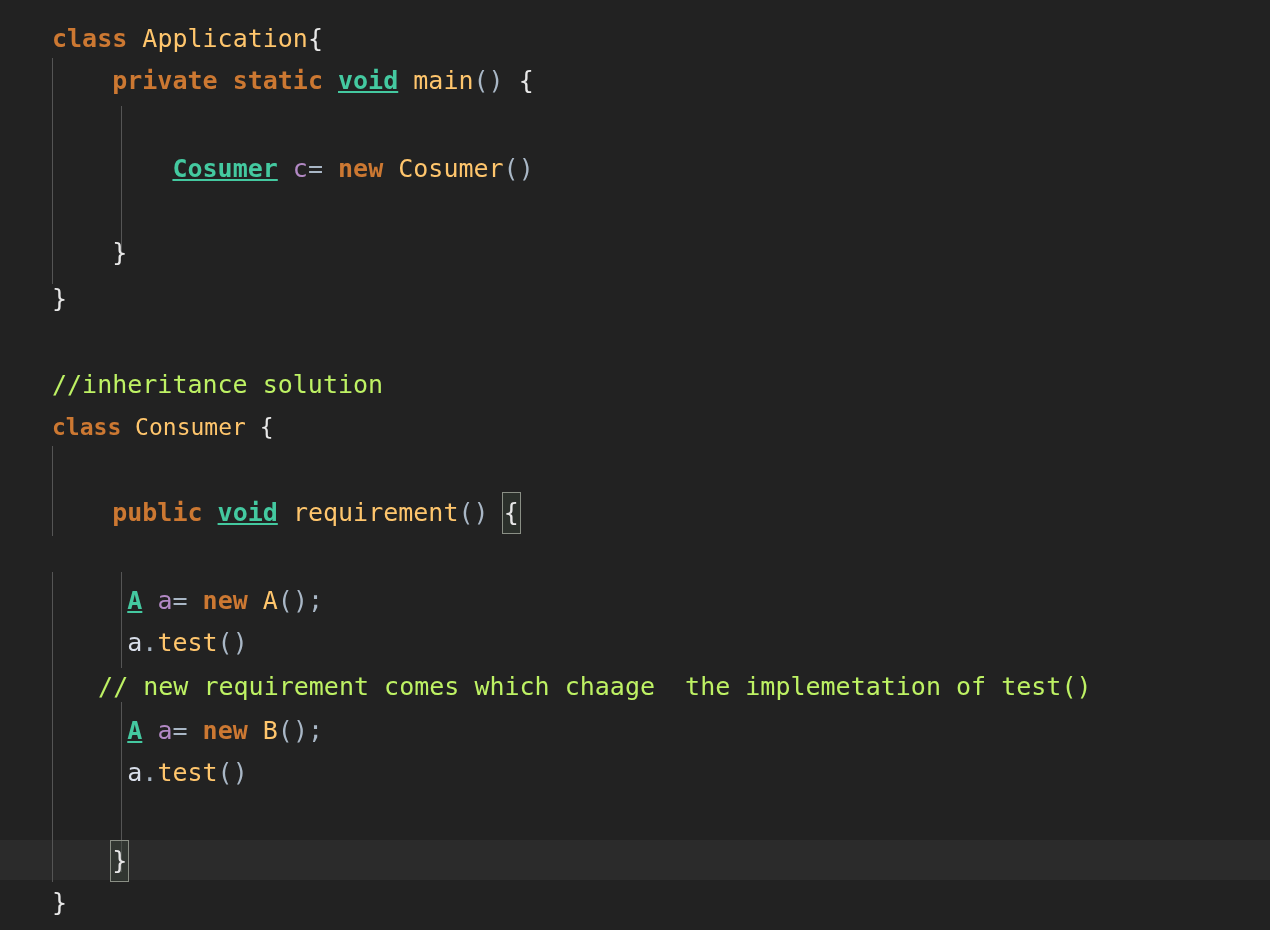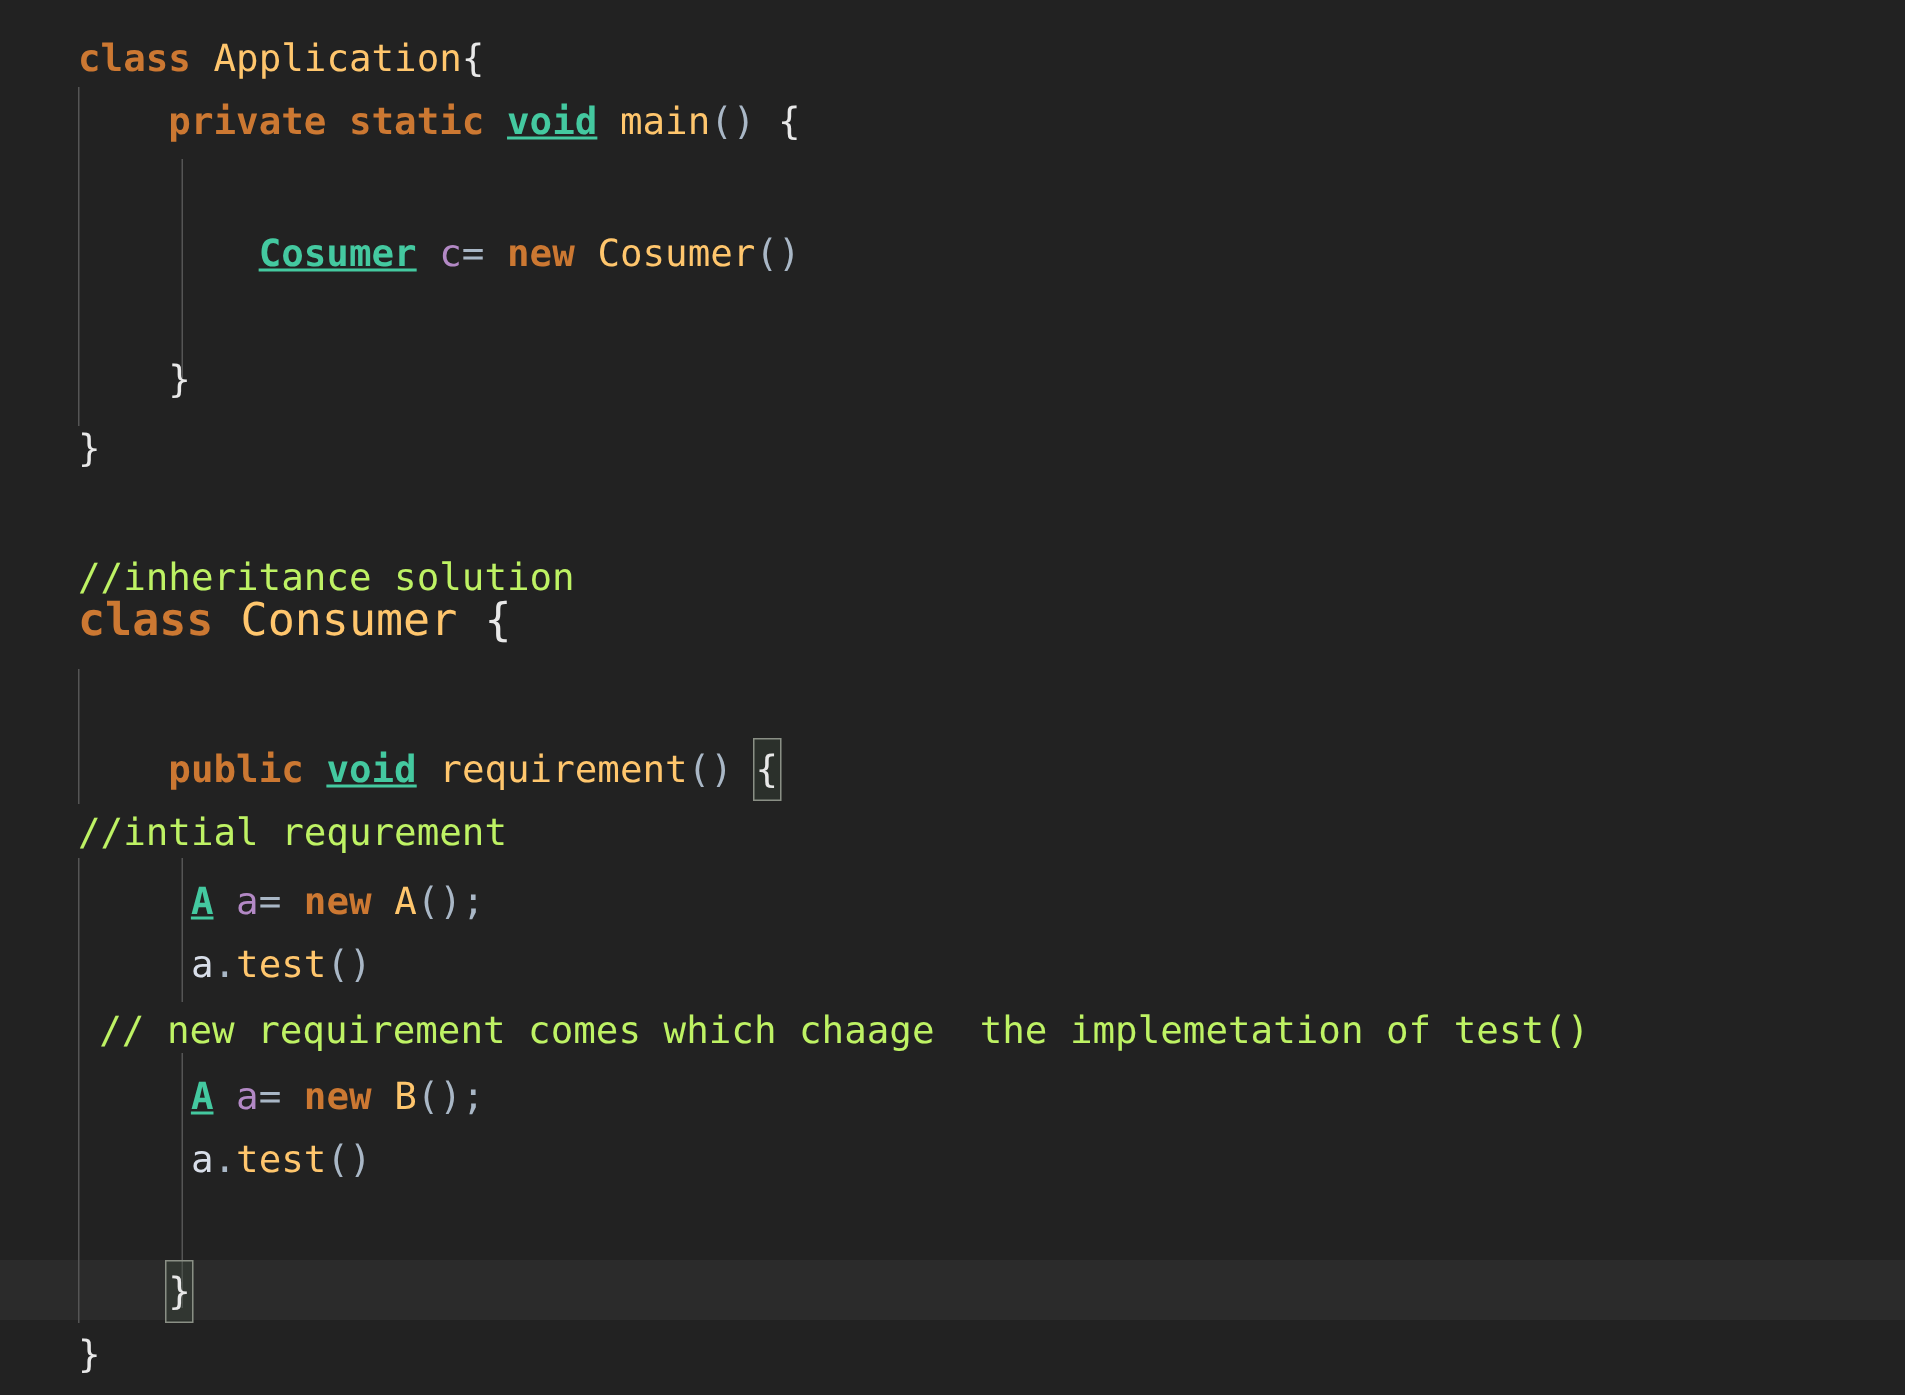--- a/index.html
+++ b/index.html
@@ -99,27 +99,26 @@
   <div class="code-layer" id="code-layer">
       <div class="code-line" style="top: 18px; left: 52px; font-size: 25px; line-height: 42px;"><span class="t-kw">class</span><span class="t-plain"> </span><span class="t-ident">Application</span><span class="t-brace-w">{</span></div>
       <div class="code-line" style="top: 60px; left: 52px; font-size: 25px; line-height: 42px;"><span class="t-plain">    </span><span class="t-kw">private</span><span class="t-plain"> </span><span class="t-kw">static</span><span class="t-plain"> </span><span class="t-type">void</span><span class="t-plain"> </span><span class="t-ident">main</span><span class="t-punct">()</span><span class="t-plain"> </span><span class="t-brace-w">{</span></div>
       <div class="code-line" style="top: 102px; left: 52px; font-size: 25px; line-height: 42px;">&nbsp;</div>
       <div class="code-line" style="top: 148px; left: 52px; font-size: 25px; line-height: 42px;"><span class="t-plain">        </span><span class="t-type">Cosumer</span><span class="t-plain"> </span><span class="t-var">c</span><span class="t-punct">=</span><span class="t-plain"> </span><span class="t-kw">new</span><span class="t-plain"> </span><span class="t-ident">Cosumer</span><span class="t-punct">()</span></div>
       <div class="code-line" style="top: 190px; left: 52px; font-size: 25px; line-height: 42px;">&nbsp;</div>
       <div class="code-line" style="top: 232px; left: 52px; font-size: 25px; line-height: 42px;"><span class="t-plain">    </span><span class="t-brace-w">}</span></div>
       <div class="code-line" style="top: 278px; left: 52px; font-size: 25px; line-height: 42px;"><span class="t-brace-w">}</span></div>
       <div class="code-line" style="top: 320px; left: 52px; font-size: 25px; line-height: 42px;">&nbsp;</div>
       <div class="code-line" style="top: 364px; left: 52px; font-size: 25px; line-height: 42px;"><span class="t-comment">//inheritance solution</span></div>
-      <div class="code-line" style="top: 393px; left: 52px; font-size: 30px; line-height: 42px;"><span class="t-kw">class</span><span class="t-plain"> </span><span class="t-ident">Consumer</span><span class="t-plain"> </span><span class="t-brace-w">{</span></div>
+      <div class="code-line" style="top: 406px; left: 52px; font-size: 23px; line-height: 42px;"><span class="t-kw">class</span><span class="t-plain"> </span><span class="t-ident">Consumer</span><span class="t-plain"> </span><span class="t-brace-w">{</span></div>
       <div class="code-line" style="top: 448px; left: 52px; font-size: 25px; line-height: 42px;">&nbsp;</div>
       <div class="code-line" style="top: 492px; left: 52px; font-size: 25px; line-height: 42px;"><span class="t-plain">    </span><span class="t-kw">public</span><span class="t-plain"> </span><span class="t-type">void</span><span class="t-plain"> </span><span class="t-ident">requirement</span><span class="t-punct">()</span><span class="t-plain"> </span><span class="brace-match">{</span></div>
-      <div class="code-line" style="top: 534px; left: 52px; font-size: 25px; line-height: 42px;"><span class="t-comment">//intial requrement</span></div>
       <div class="code-line" style="top: 580px; left: 52px; font-size: 25px; line-height: 42px;"><span class="t-plain">     </span><span class="t-type">A</span><span class="t-plain"> </span><span class="t-var">a</span><span class="t-punct">=</span><span class="t-plain"> </span><span class="t-kw">new</span><span class="t-plain"> </span><span class="t-ident">A</span><span class="t-punct">();</span></div>
       <div class="code-line" style="top: 622px; left: 52px; font-size: 25px; line-height: 42px;"><span class="t-plain">     </span><span class="t-plain">a</span><span class="t-punct">.</span><span class="t-ident">test</span><span class="t-punct">()</span></div>
-      <div class="code-line" style="top: 666px; left: 36px; font-size: 25px; line-height: 42px;"><span class="t-comment">  // new requirement comes which chaage  the implemetation of test()</span></div>
+      <div class="code-line" style="top: 666px; left: 68px; font-size: 25px; line-height: 42px;"><span class="t-comment">  // new requirement comes which chaage  the implemetation of test()</span></div>
       <div class="code-line" style="top: 710px; left: 52px; font-size: 25px; line-height: 42px;"><span class="t-plain">     </span><span class="t-type">A</span><span class="t-plain"> </span><span class="t-var">a</span><span class="t-punct">=</span><span class="t-plain"> </span><span class="t-kw">new</span><span class="t-plain"> </span><span class="t-ident">B</span><span class="t-punct">();</span></div>
       <div class="code-line" style="top: 752px; left: 52px; font-size: 25px; line-height: 42px;"><span class="t-plain">     </span><span class="t-plain">a</span><span class="t-punct">.</span><span class="t-ident">test</span><span class="t-punct">()</span></div>
       <div class="code-line" style="top: 794px; left: 52px; font-size: 25px; line-height: 42px;">&nbsp;</div>
       <div class="code-line" style="top: 840px; left: 52px; font-size: 25px; line-height: 42px;"><span class="t-plain">    </span><span class="brace-match">}</span></div>
       <div class="code-line" style="top: 882px; left: 52px; font-size: 25px; line-height: 42px;"><span class="t-brace-w">}</span></div>
     </div>
 
 </div>
 
 </body></html>

